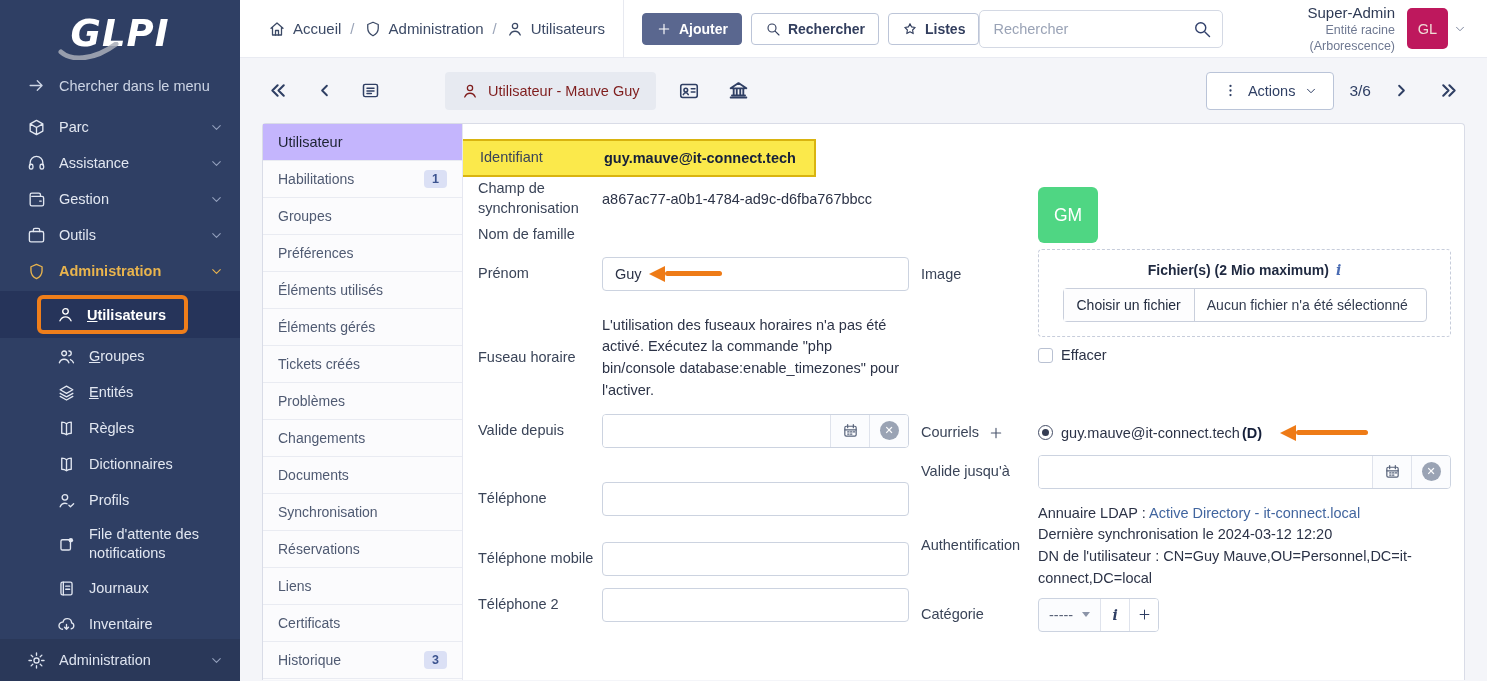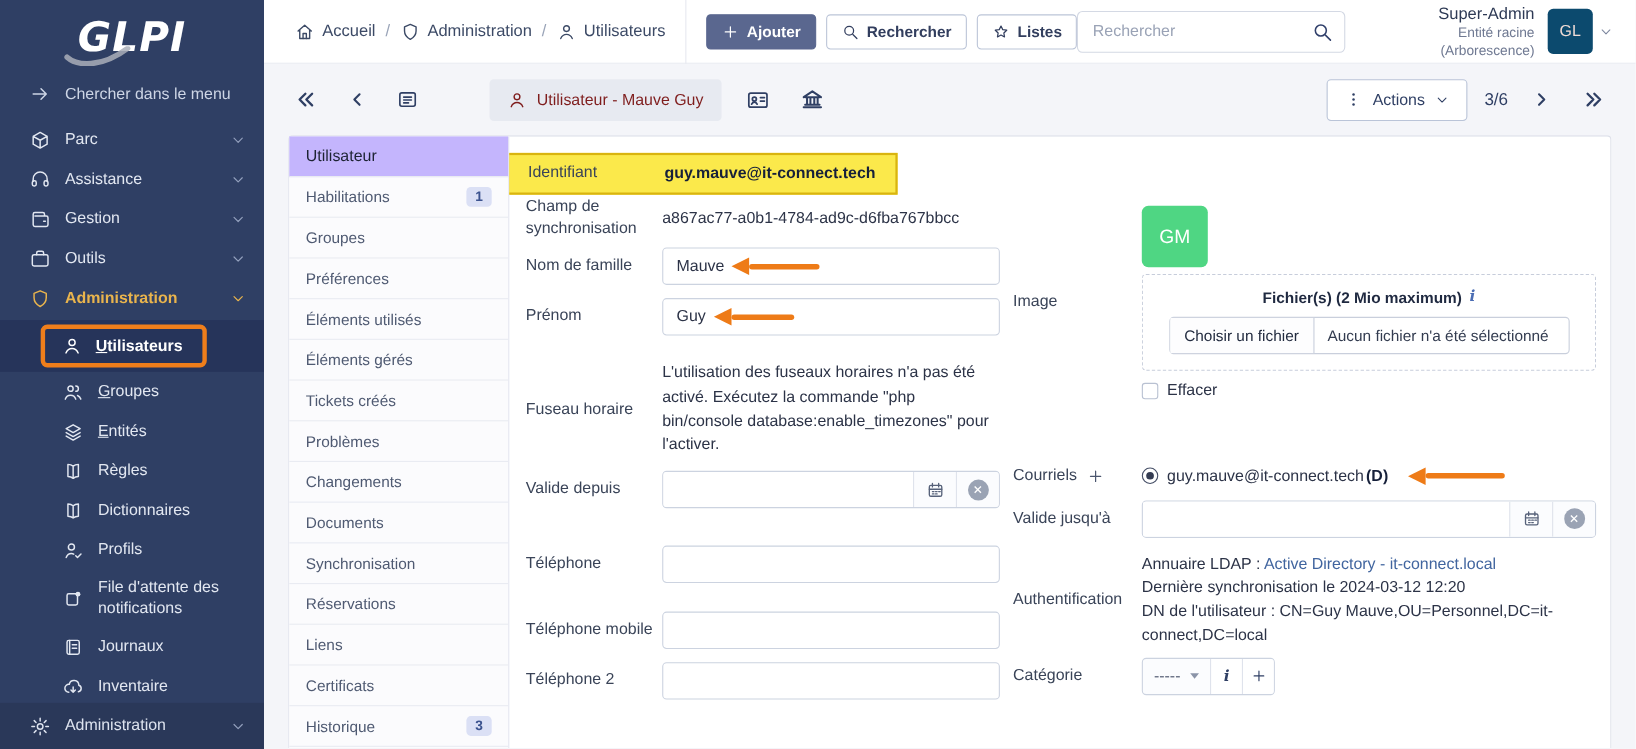--- a/index.html
+++ b/index.html
@@ -41,21 +41,21 @@
   .btn { display:inline-flex; align-items:center; gap:7px; height:32px; padding:0 13px; border-radius:4px; font-size:14px; cursor:pointer; white-space:nowrap; }
   .btn-primary { background:#5a678f; color:#fff; font-weight:600; border:1px solid #5a678f; }
   .btn-outline { background:#fff; border:1px solid #bcc5d8; color:#323e5e; font-weight:600; }
   .global-search { margin-left:auto; position:relative; width:257px; }
   .global-search input { width:100%; height:38px; border:1px solid #d4d9e4; border-radius:5px; padding:0 38px 0 13px; font-size:14.5px; color:#2c3347; background:#fff; font-family:inherit; }
   .global-search input::placeholder { color:#9aa3b6; }
   .gs-icon { position:absolute; right:11px; top:9px; color:#31406b; }
   .user-block { text-align:right; line-height:1.3; margin-left:22px; cursor:pointer; }
   .user-name { font-size:15px; color:#2e3a55; }
   .user-entity { font-size:12.5px; color:#6f7992; }
-  .avatar-gl { width:41px; height:41px; border-radius:5px; background:#0c4a6e; color:#f0dcd6; display:flex; align-items:center; justify-content:center; font-size:14.5px; margin-left:12px; cursor:pointer; flex:none; }
+  .avatar-gl { width:41px; height:41px; border-radius:5px; background:#be185d; color:#f0dcd6; display:flex; align-items:center; justify-content:center; font-size:14.5px; margin-left:12px; cursor:pointer; flex:none; }
   .av-chev { color:#7d879e; margin-left:5px; }
 
   .toolbar { height:65px; display:flex; align-items:center; padding:0 22px; }
   .icon-btn { background:none; border:none; color:#2f3f64; padding:6px; cursor:pointer; display:flex; align-items:center; }
   .tab-pill { background:#e7eaf1; border-radius:4px; height:38px; display:flex; align-items:center; gap:9px; padding:0 16px; color:#7f1d1d; margin-left:58px; cursor:pointer; }
   .after-pill { display:flex; gap:16px; margin-left:16px; }
   .tb-right { margin-left:auto; display:flex; align-items:center; gap:15px; }
   .actions-btn { height:38px; background:#fff; border:1px solid #bac4d8; border-radius:4px; display:flex; align-items:center; gap:9px; padding:0 15px; color:#2f3f64; font-size:14.5px; cursor:pointer; }
   .page-ind { font-size:15.5px; color:#2f3f64; }
 
@@ -555,27 +555,20 @@
         <div class="row r-ident">
           <span class="lbl">Identifiant</span>
           <span class="ident-val">guy.mauve@it-connect.tech</span>
         </div>
         <div class="row r-sync">
           <span class="lbl">Champ de synchronisation</span>
           <span class="val">a867ac77-a0b1-4784-ad9c-d6fba767bbcc</span>
         </div>
         <div class="row r-lastname">
           <span class="lbl">Nom de famille</span>
-          <span class="fld">
-            <input class="txt" type="text" value="Mauve" style="">
-            <span class="arrow" style="left:63px">
-                <span class="a-head"></span>
-                <span class="a-tail" style="width:64px"></span>
-              </span>
-          </span>
         </div>
         <div class="row r-firstname">
           <span class="lbl">Prénom</span>
           <span class="fld">
             <input class="txt" type="text" value="Guy" style="">
             <span class="arrow" style="left:47px">
                 <span class="a-head"></span>
                 <span class="a-tail" style="width:57px"></span>
               </span>
           </span>

